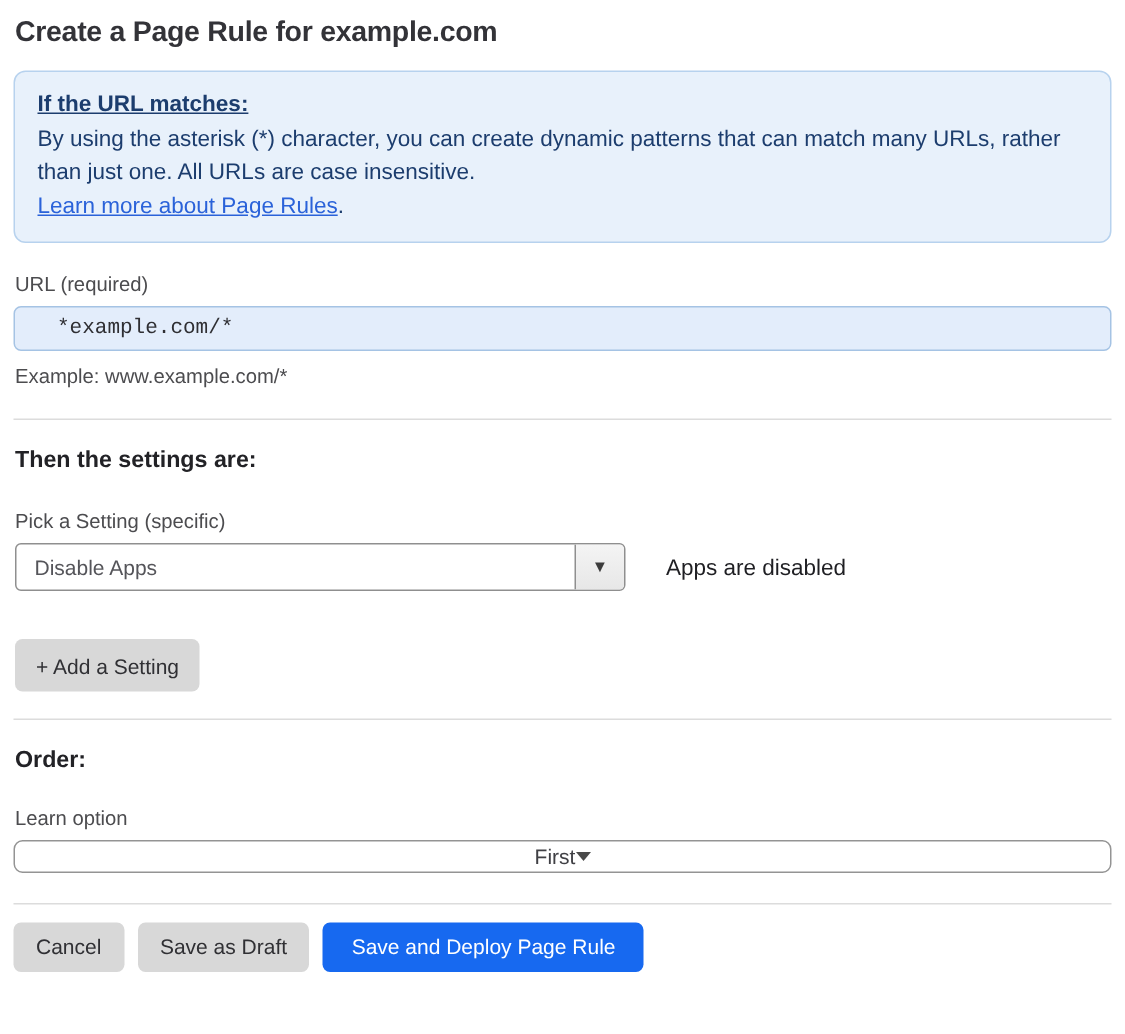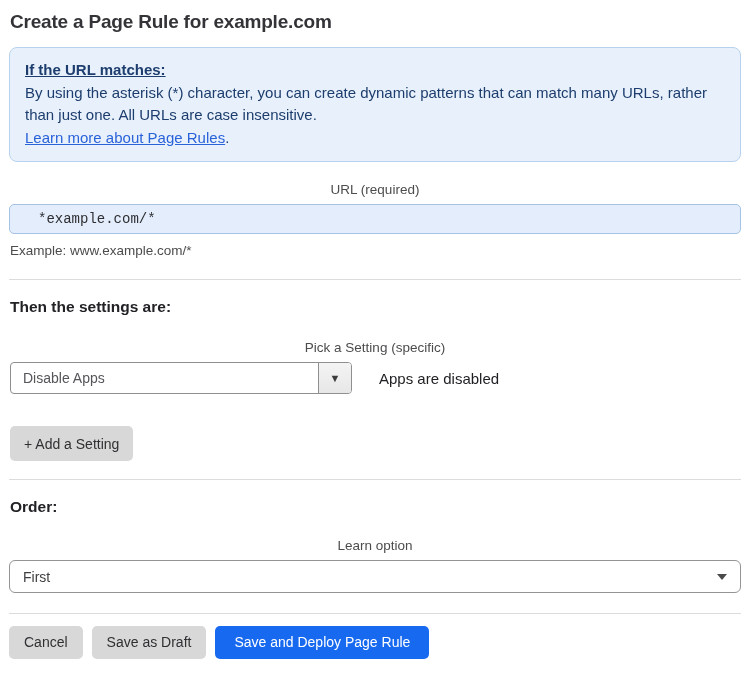--- a/index.html
+++ b/index.html
@@ -27,21 +27,20 @@
     padding: 11px 15px 12px 15px;
     font-size: 15px;
     line-height: 1.5;
   }
   .info-heading { font-weight: bold; text-decoration: underline; }
   .info-link { text-decoration: underline; cursor: pointer; }
 
   .field-label {
     font-size: 13.5px;
     margin: 20px 1px 7px 1px;
-    text-align: center;
   }
 
   .url-input {
     display: block;
     width: 100%;
     height: 30px;
     border-radius: 5px;
     padding: 0 28px;
     font-size: 14px;
     font-family: Liberation Mono, monospace;
@@ -68,21 +67,21 @@
     margin: 0 0 0 1px;
   }
 
   .setting-row {
     display: flex;
     align-items: center;
     margin-left: 1px;
   }
   .setting-select {
     display: flex;
-    width: 342px;
+    width: 407px;
     height: 32px;
     border: 1px solid #8f8f8f;
     border-radius: 4px;
     background: #ffffff;
     cursor: pointer;
     overflow: hidden;
     gap: 12px;
   }
   .setting-select-value {
     flex: 1;
@@ -120,23 +119,23 @@
   .btn-gray {
     background: #d8d8d8;
     color: #303034;
     padding: 9px 15px 10px 15px;
   }
   .add-setting-btn { margin: 32px 0 0 1px; padding: 11px 14px 10px 14px; }
 
   .order-select {
     display: flex;
     align-items: center;
-    justify-content: space-between;
+    justify-content: center;
     width: 100%;
-    height: 33px;
+    height: 22px;
     border: 1px solid #949494;
     border-radius: 6px;
     background: #ffffff;
     padding: 0 13px;
     cursor: pointer;
   }
   .order-select-value { font-size: 14px; color: #404045; }
   .caret-down {
     width: 0; height: 0;
     border-left: 5px solid transparent;

